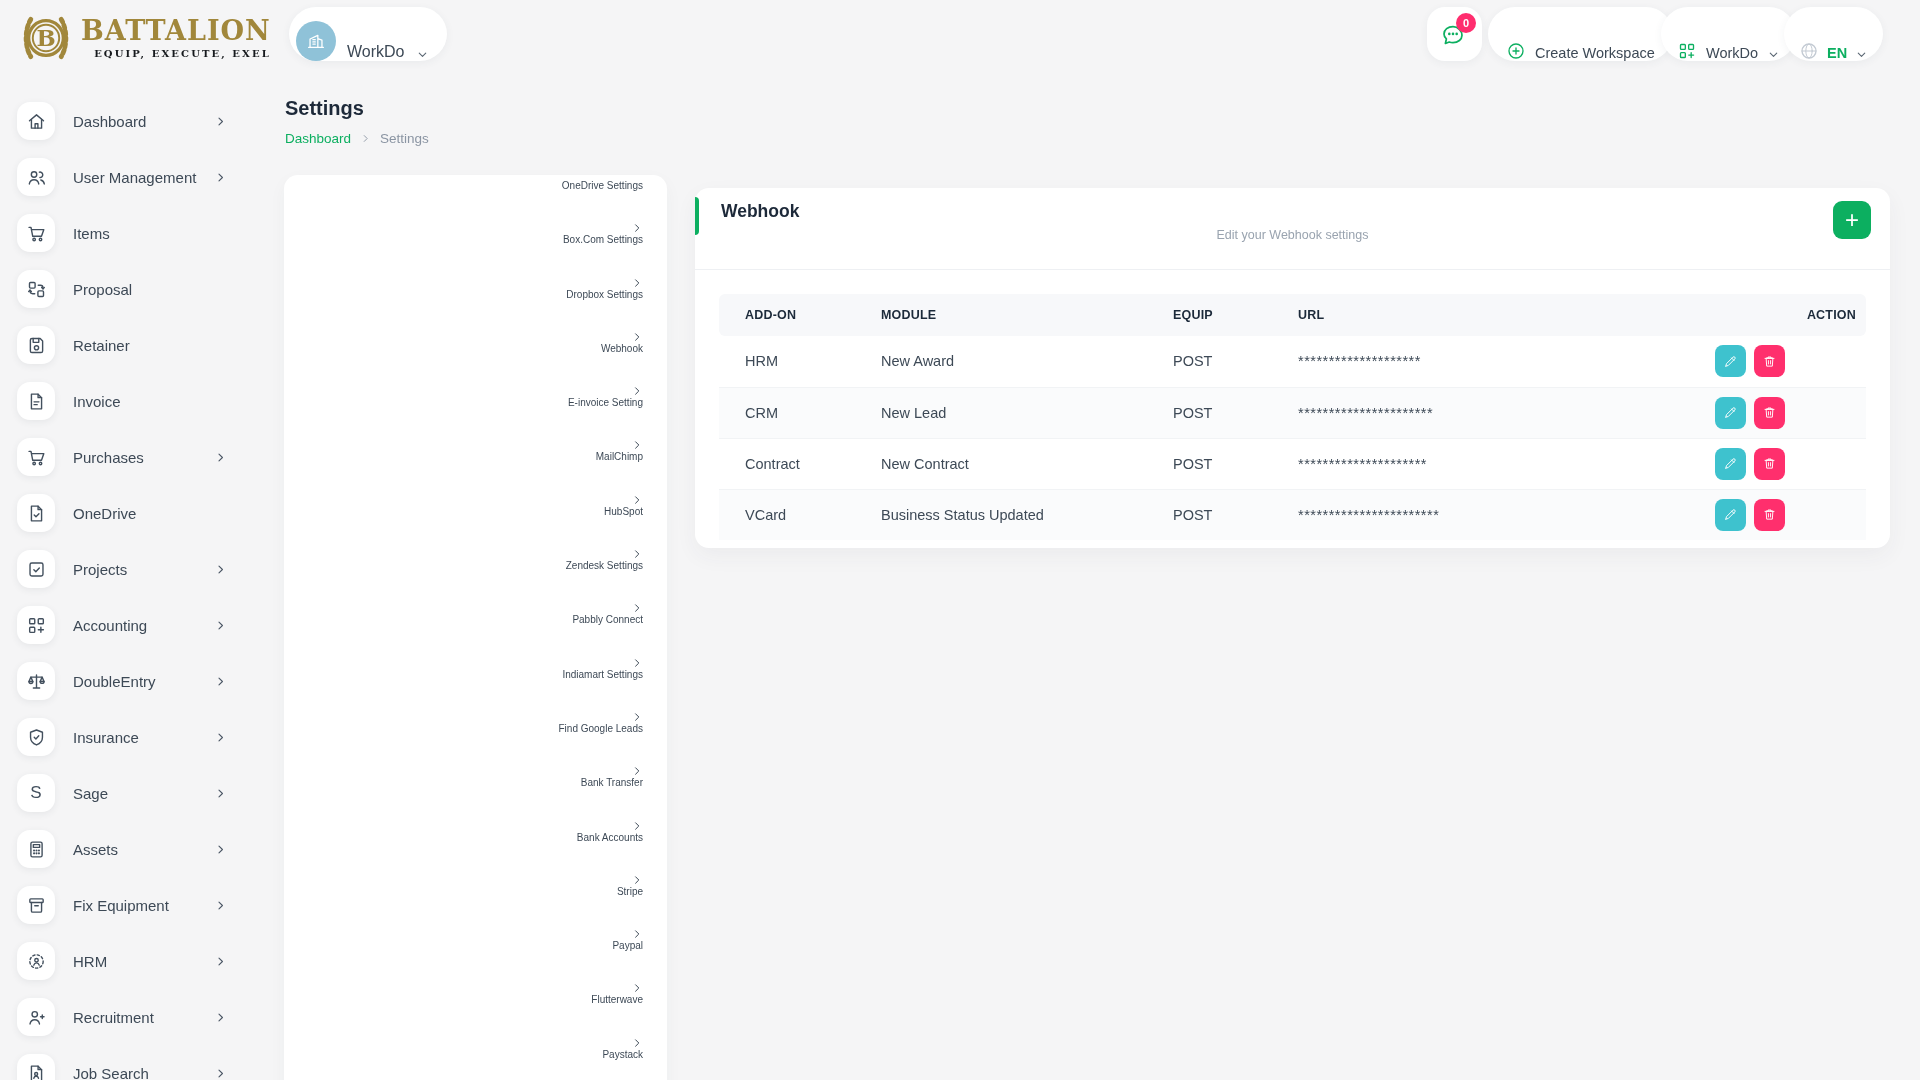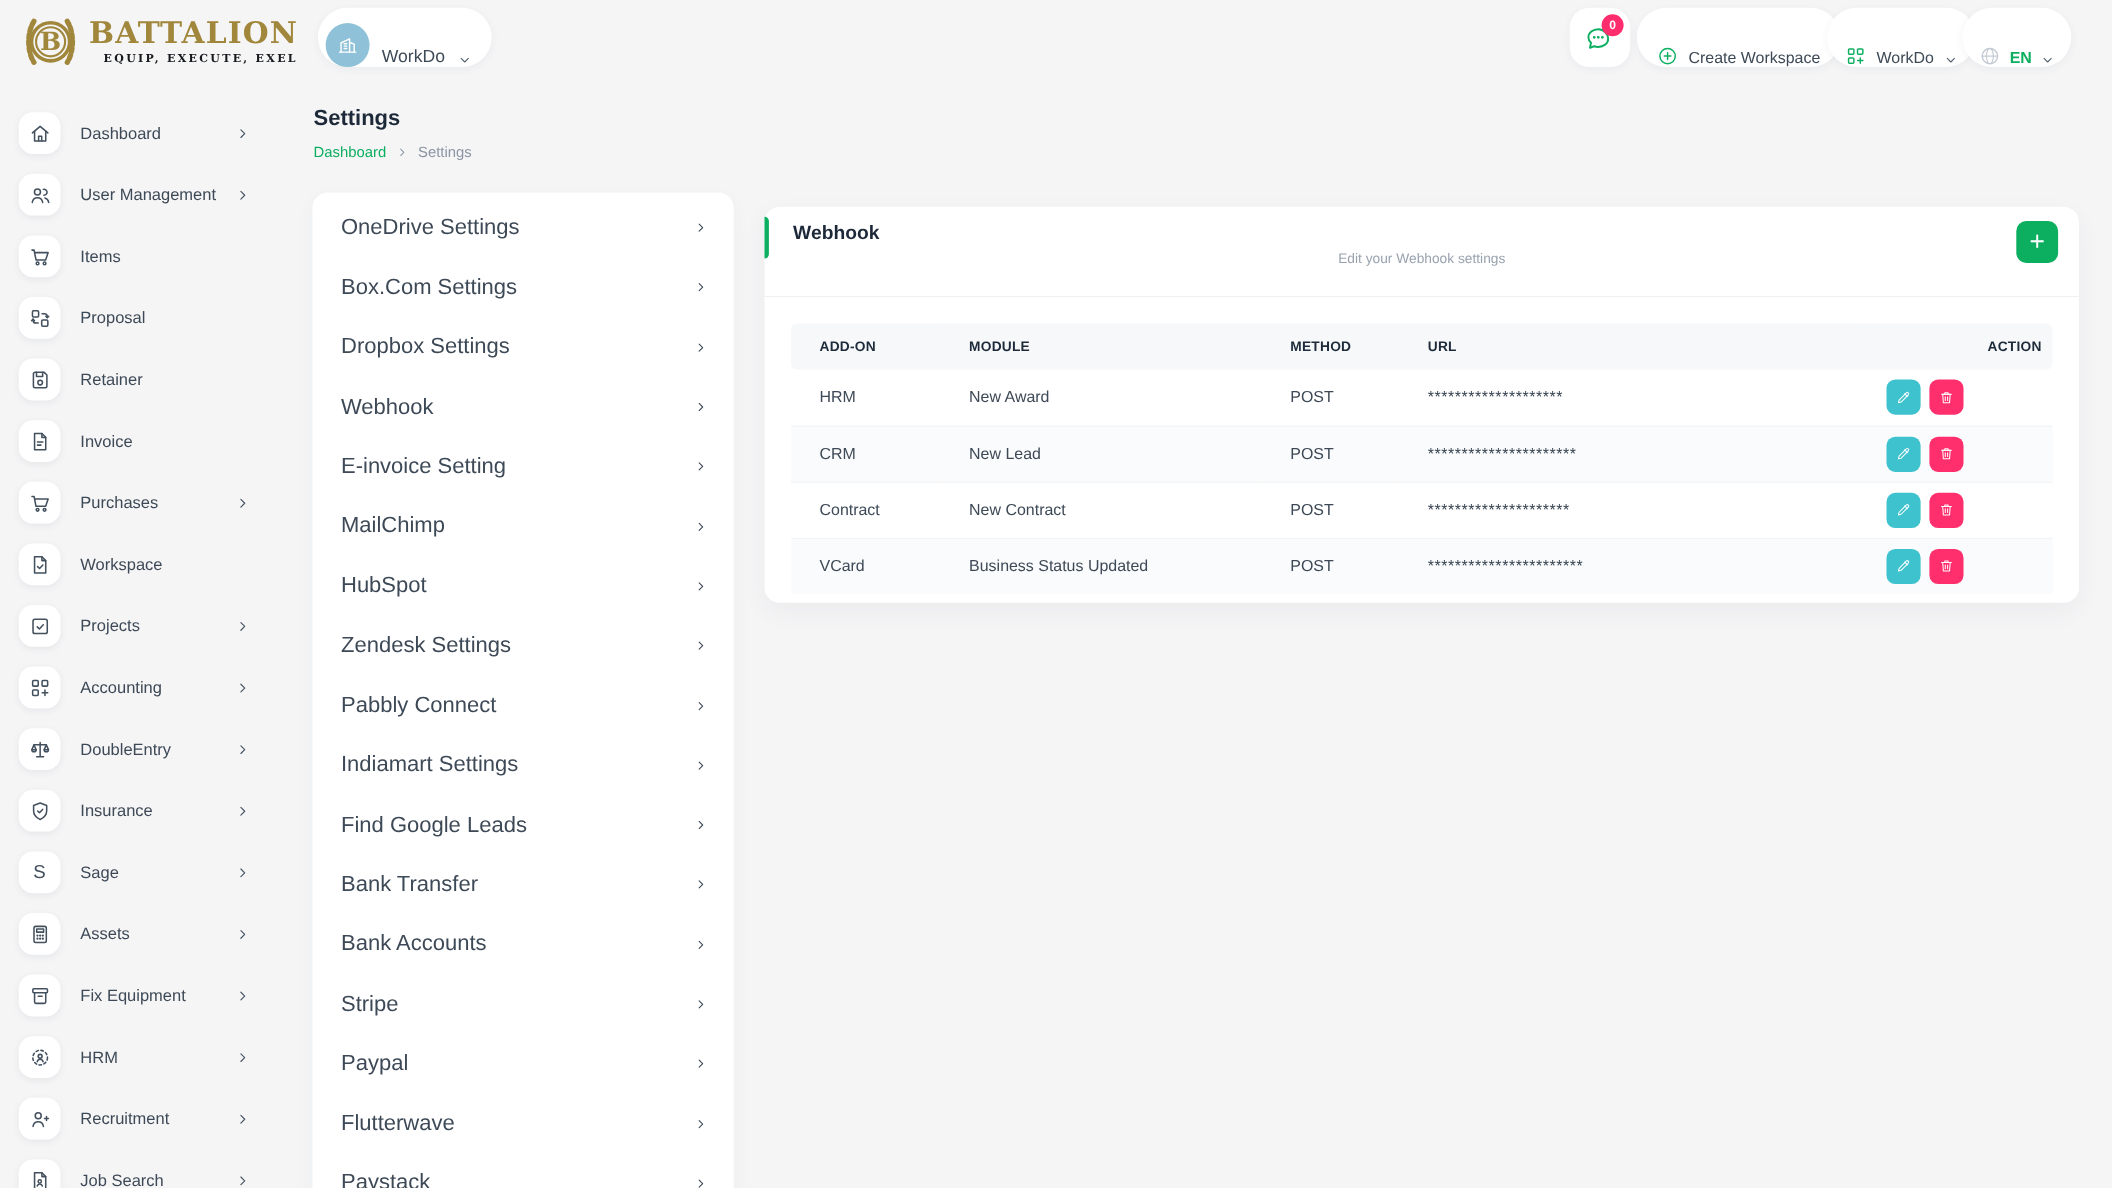--- a/index.html
+++ b/index.html
@@ -65,22 +65,22 @@
   .page-title { position:absolute; left:285px; top:97px; font-size:20px; font-weight:bold; color:#1d2939; }
   .breadcrumb { position:absolute; left:285px; top:131px; display:flex; align-items:center; gap:9px; font-size:13.5px; }
   .bc-home { color:#0caf60; cursor:pointer; }
   .bc-sep { color:#8b95a3; display:flex; }
   .bc-sep svg { width:11px; height:11px; stroke-width:2; }
   .bc-cur { color:#8b95a3; }
 
   
   .settings-card { position:absolute; left:284px; top:175px; width:383px; height:940px;
                    background:#fff; border-radius:14px; box-shadow:0 6px 18px rgba(55,65,80,.04); padding-top:5px; }
-  .menu-item { height:54.3px; display:flex; align-items:center; padding:0 24px 0 26px;
-               font-size:20px; color:#3d4956; cursor:pointer; }
+  .menu-item { height:54.3px; display:flex; align-items:flex-end; padding:0 24px 0 26px;
+               font-size:10px; color:#3d4956; cursor:pointer;flex-direction:column; }
   .menu-item .lbl { flex:1; }
   .menu-chev { color:#3d4956; display:flex; }
   .menu-chev svg { width:12px; height:12px; stroke-width:2; }
 
   
   .webhook-card { position:absolute; left:695px; top:188px; width:1195px; height:360px;
                   background:#fff; border-radius:14px; box-shadow:0 8px 22px rgba(55,65,80,.05); }
   .wh-accent { position:absolute; left:0; top:9px; width:4px; height:38px; background:#0caf60; border-radius:0 4px 4px 0; }
   .wh-head { padding:13px 26px 0; }
   .wh-title { font-size:17.5px; font-weight:bold; color:#1d2939; }
@@ -284,21 +284,21 @@
       </span>
     </div>
     <div class="side-item">
       <span class="side-tile">
         <svg viewBox="0 0 24 24">
           <path d="M6.2 3.6h7.6l4 4v12.8H6.2Z"></path>
           <path d="M13.8 3.6v4h4"></path>
           <path d="m9.4 13.8 2 2 3.4-3.6"></path>
         </svg>
       </span>
-      <span class="side-label">Workspace</span>
+      <span class="side-label">OneDrive</span>
     </div>
     <div class="side-item">
       <span class="side-tile">
         <svg viewBox="0 0 24 24">
           <rect x="4.6" y="4.6" width="14.8" height="14.8" rx="2"></rect>
           <path d="m9 12.4 2.2 2.2 4-4.4"></path>
         </svg>
       </span>
       <span class="side-label">Projects</span>
       <span class="side-chev">
@@ -607,21 +607,21 @@
           <col style="width:136px">
           <col style="width:292px">
           <col style="width:125px">
           <col style="width:417px">
           <col>
         </colgroup>
       <thead>
           <tr>
             <th>ADD-ON</th>
             <th>MODULE</th>
-            <th>METHOD</th>
+            <th>EQUIP</th>
             <th>URL</th>
             <th>ACTION</th>
           </tr>
         </thead>
       <tbody>
           <tr>
             <td>HRM</td>
             <td>New Award</td>
             <td>POST</td>
             <td class="url">********************</td>

